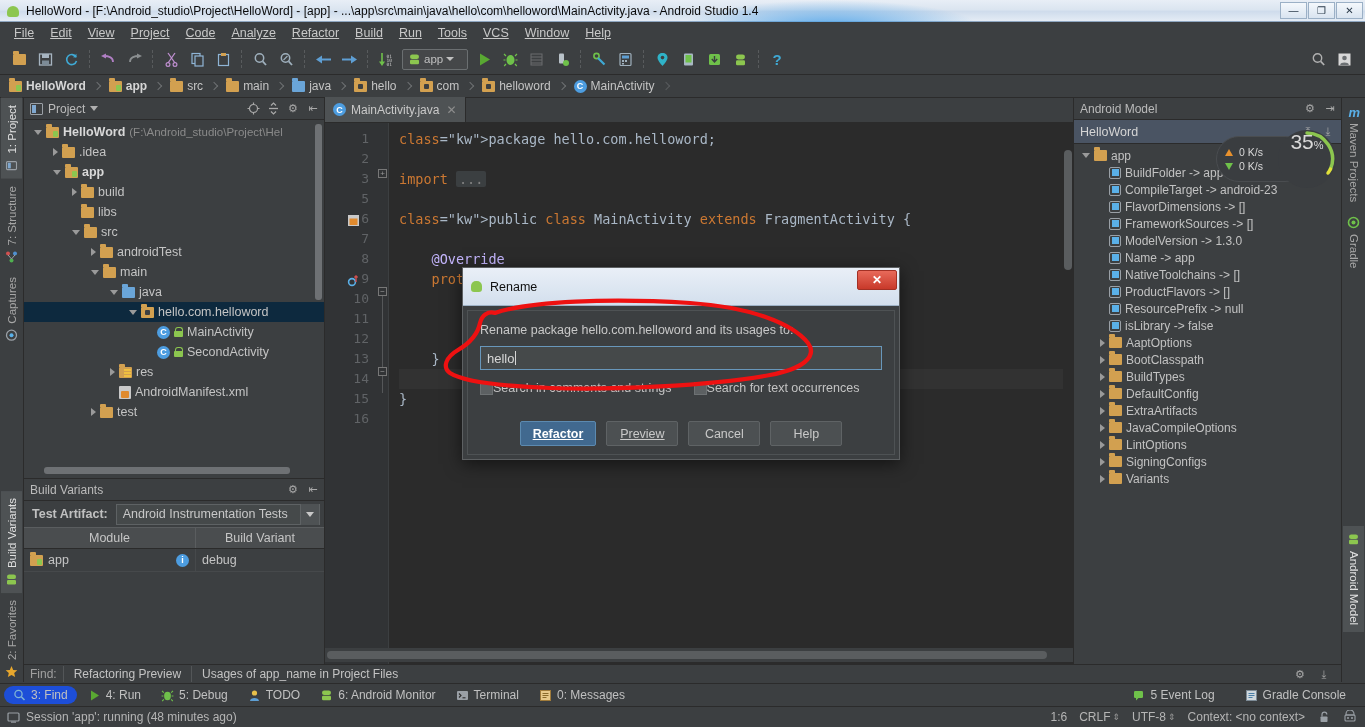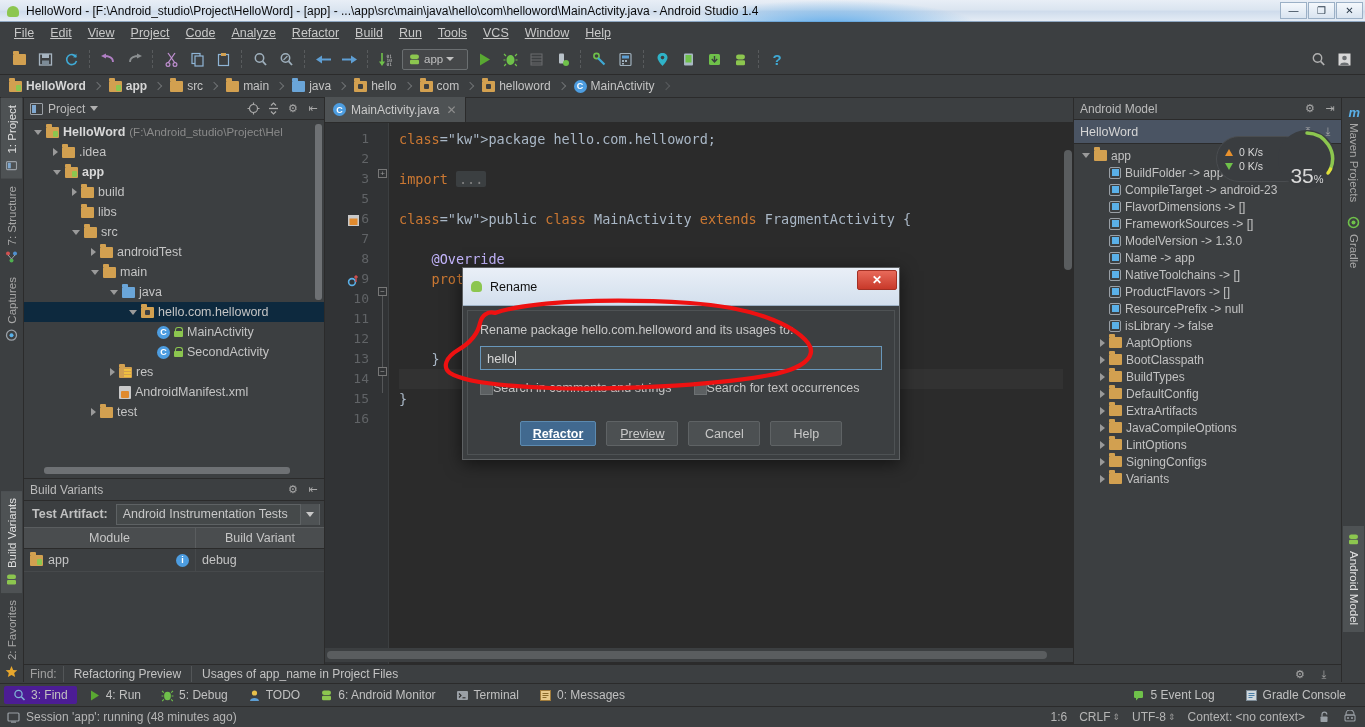--- a/index.html
+++ b/index.html
@@ -375,21 +375,21 @@
     width:0;height:0;border-left:4px solid transparent;border-right:4px solid transparent;
     border-bottom:7px solid #e8912d;
   }
   .sw-arrow-dn {
     width:0;height:0;border-left:4px solid transparent;border-right:4px solid transparent;
     border-top:7px solid #6fc14a;
   }
   .sw-circle {
     position: absolute; right: 0; top: 0; width: 58px; height: 58px;
     border-radius: 50%; background: #3a3d40;
-    display: flex; align-items: flex-end; justify-content: center;
+    display: flex; align-items: flex-start; justify-content: center;
   }
   .sw-ring {
     position: absolute; left: 0; top: 0; width: 58px; height: 58px;
   }
   .sw-pct { font-size: 21px; color: #d9d9d9; position: relative; z-index: 2; }
   .sw-pct small { font-size: 11px; }
 
   
   #find-bar {
     position: absolute; left: 24px; top: 664px; width: 1317px; height: 19px;
@@ -407,21 +407,21 @@
   
   #bottom-bar {
     position: absolute; left: 0; top: 683px; width: 1365px; height: 23px;
     background: #3c3f41; border-top: 1px solid #2b2b2b;
     display: flex; align-items: center; padding-left: 4px; gap: 2px;
   }
   .btab {
     display: flex; align-items: center; gap: 5px; padding: 2px 9px;
     font-size: 12px; color: #c0c0c0; border-radius: 2px; white-space: nowrap;
   }
-  .btab.active { background: #4c1d95; }
+  .btab.active { background: #1d4ed8; border-radius: 9px; }
   .bb-right { margin-left: auto; display: flex; align-items: center; gap: 12px; padding-right: 10px; }
 
   
   #status-bar {
     position: absolute; left: 0; top: 706px; width: 1365px; height: 21px;
     background: #3c3f41; border-top: 1px solid #2b2b2b;
     display: flex; align-items: center; padding-left: 6px; gap: 6px;
     font-size: 12px; color: #b5b5b5;
   }
   .sb-right { margin-left: auto; display: flex; align-items: center; gap: 12px; padding-right: 8px; }

